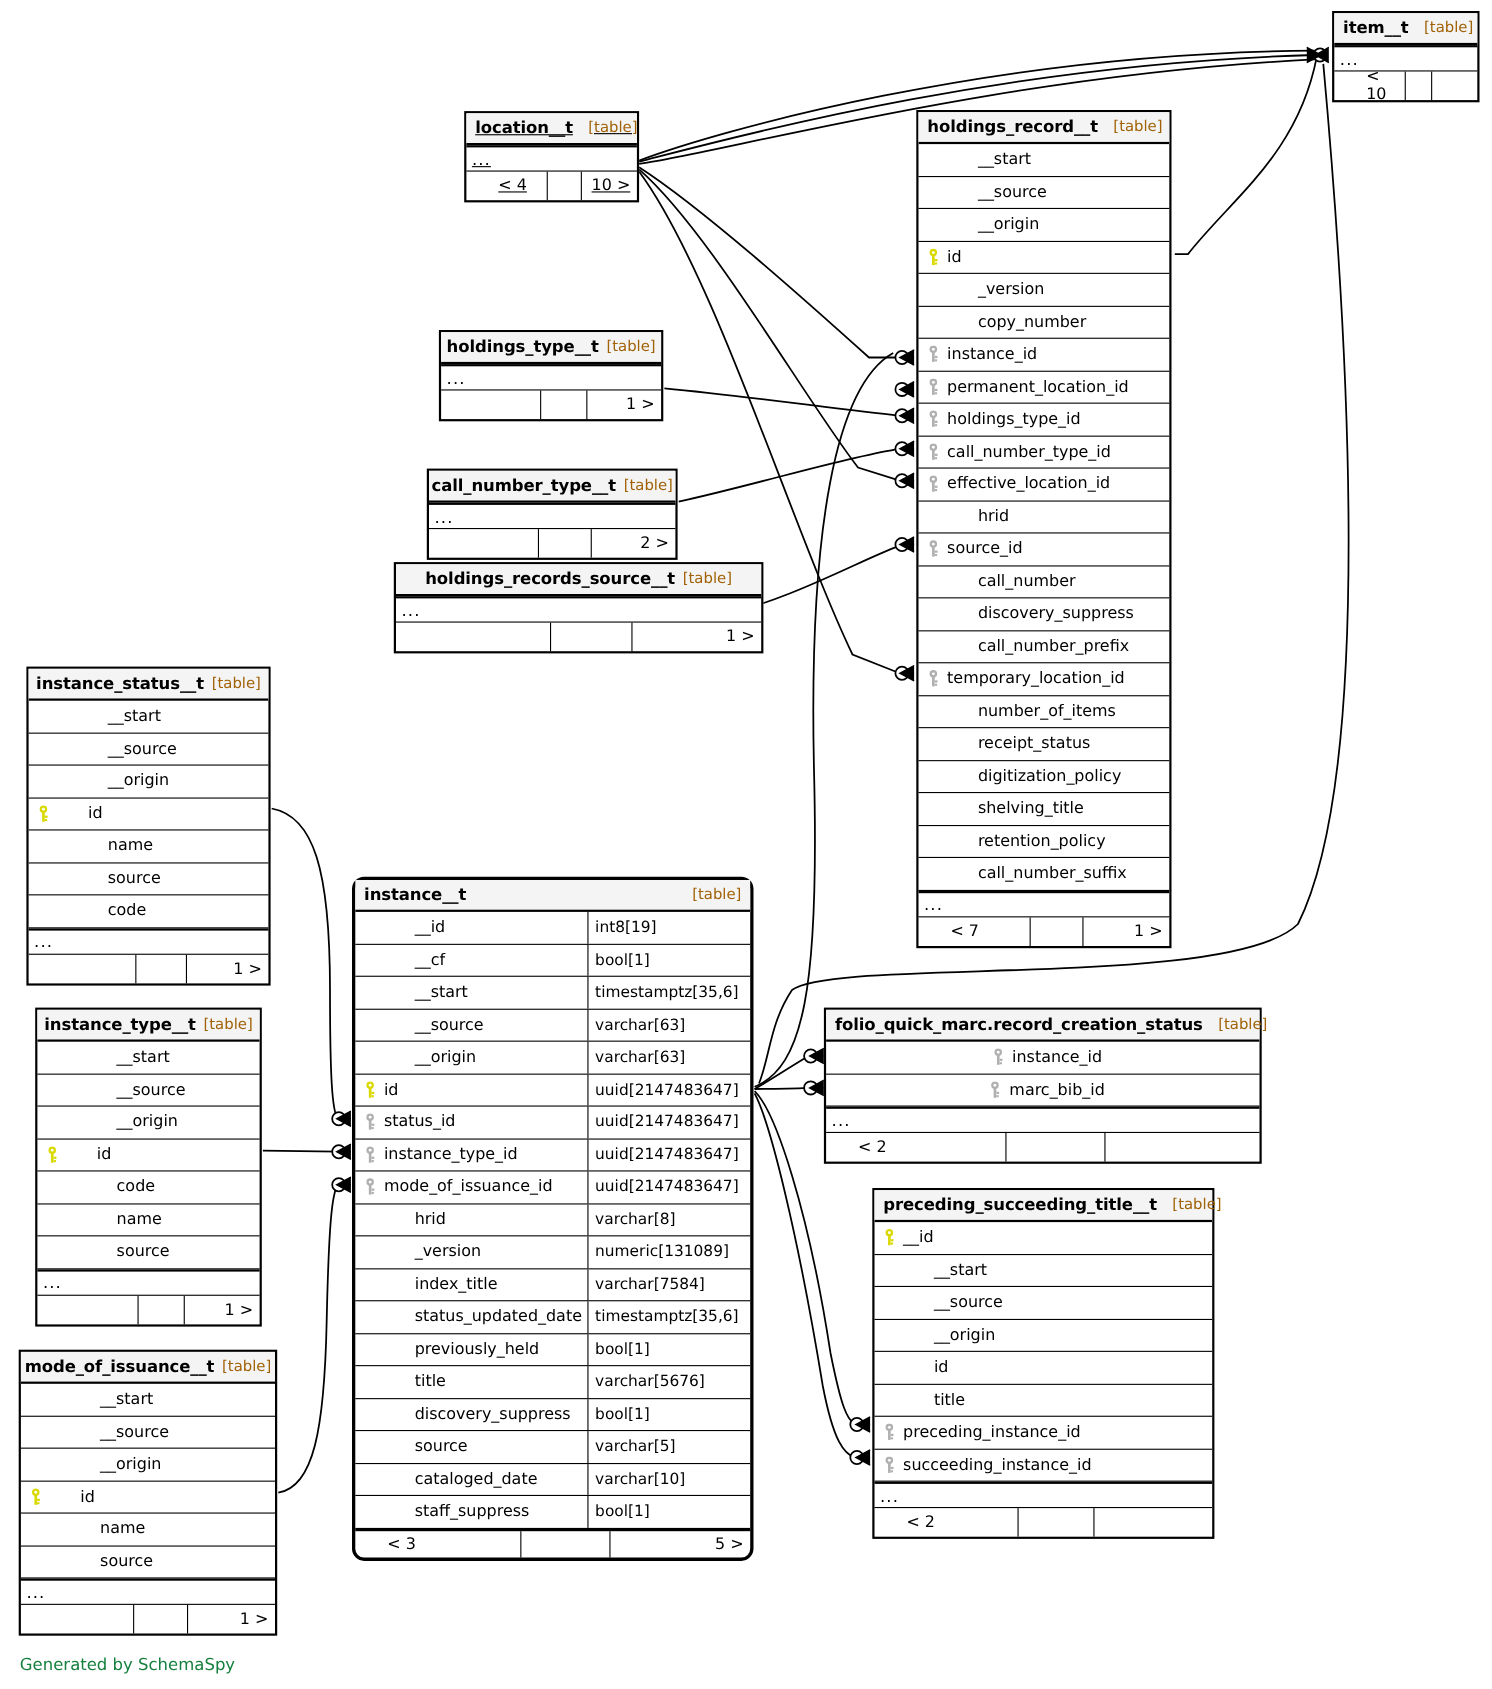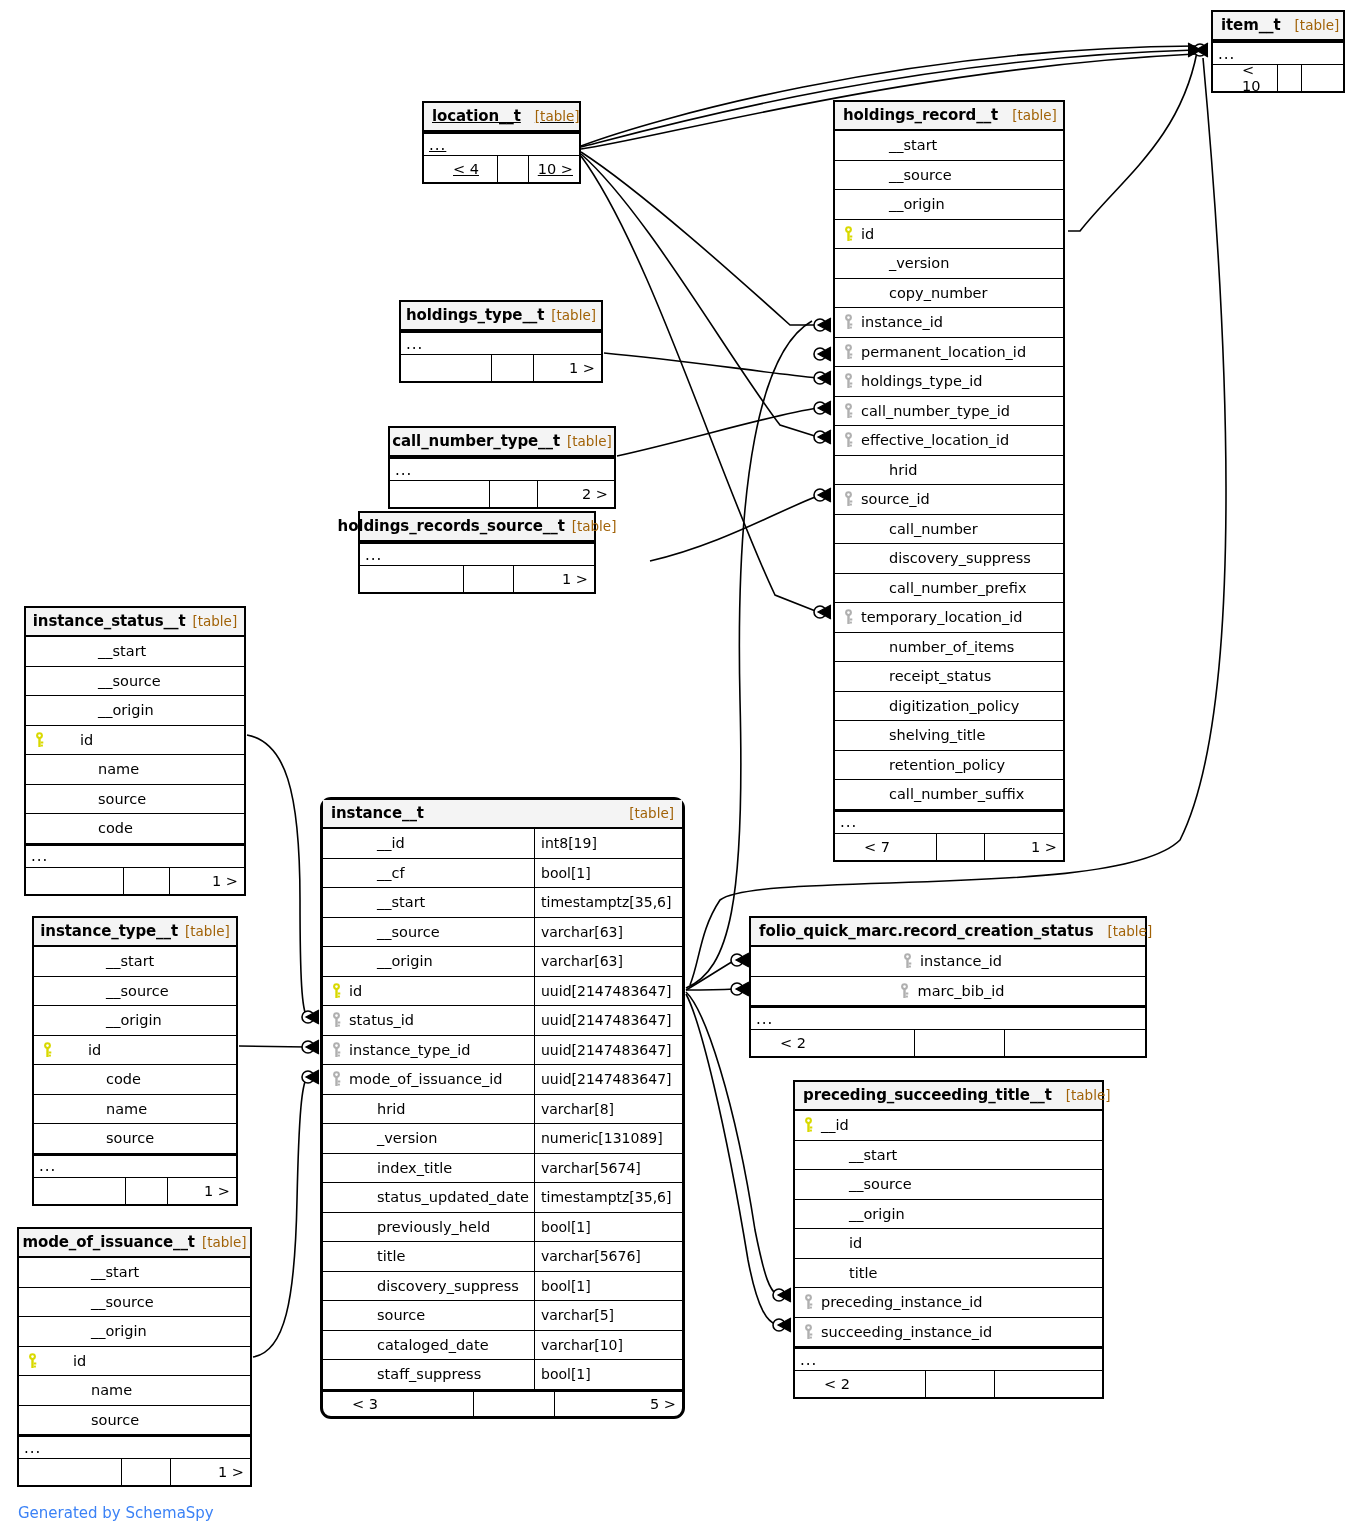--- a/index.html
+++ b/index.html
@@ -121,21 +121,21 @@
   }
   .f-left { flex: 1.5; padding-left: 5px; border-right: 1.4px solid #000; }
   .f-mid { flex: 1; border-right: 1.4px solid #000; }
   .f-right { flex: 1.5; justify-content: flex-end; padding-right: 6px; }
   .topsep { border-top: 2px solid #000; }
   .generated {
     position: absolute;
     left: 18px;
     top: 1504px;
     font-size: 15px;
-    color: #3b82f6;
+    color: #15803d;
   }
   svg.keyicon { display: block; }
 </style>
 </head>
 <body>
 
 <svg id="edges" viewBox="0 0 1356 1535" xmlns="http://www.w3.org/2000/svg">
   <g fill="none" stroke="#000" stroke-width="1.6">
 
     <path d="M581,146 C650,120 900,48 1195,46"></path>
@@ -467,21 +467,21 @@
         <span class="tname">call_number_type__t</span>
         <span class="ttag">[table]</span>
       </div>
       <div class="ellipsis-row">...</div>
       <div class="footer">
         <div class="f-left"></div>
         <div class="f-mid"></div>
         <div class="f-right">2 &gt;</div>
       </div>
     </div>
-    <div class="tbl" style="left: 358px; top: 511px; width: 238px;">
+    <div class="tbl" style="left: 358px; top: 511px; width: 336px;">
       <div class="thead center">
         <span class="tname">holdings_records_source__t</span>
         <span class="ttag">[table]</span>
       </div>
       <div class="ellipsis-row">...</div>
       <div class="footer">
         <div class="f-left"></div>
         <div class="f-mid"></div>
         <div class="f-right">1 &gt;</div>
       </div>
@@ -778,21 +778,21 @@
           <span class="keyslot"></span>
           <span class="lbl indent">_version</span>
         </div>
         <div class="ctype">numeric[131089]</div>
       </div>
       <div class="row">
         <div class="cname ">
           <span class="keyslot"></span>
           <span class="lbl indent">index_title</span>
         </div>
-        <div class="ctype">varchar[5674]</div>
+        <div class="ctype">varchar[7584]</div>
       </div>
       <div class="row">
         <div class="cname ">
           <span class="keyslot"></span>
           <span class="lbl indent">status_updated_date</span>
         </div>
         <div class="ctype">timestamptz[35,6]</div>
       </div>
       <div class="row">
         <div class="cname ">

